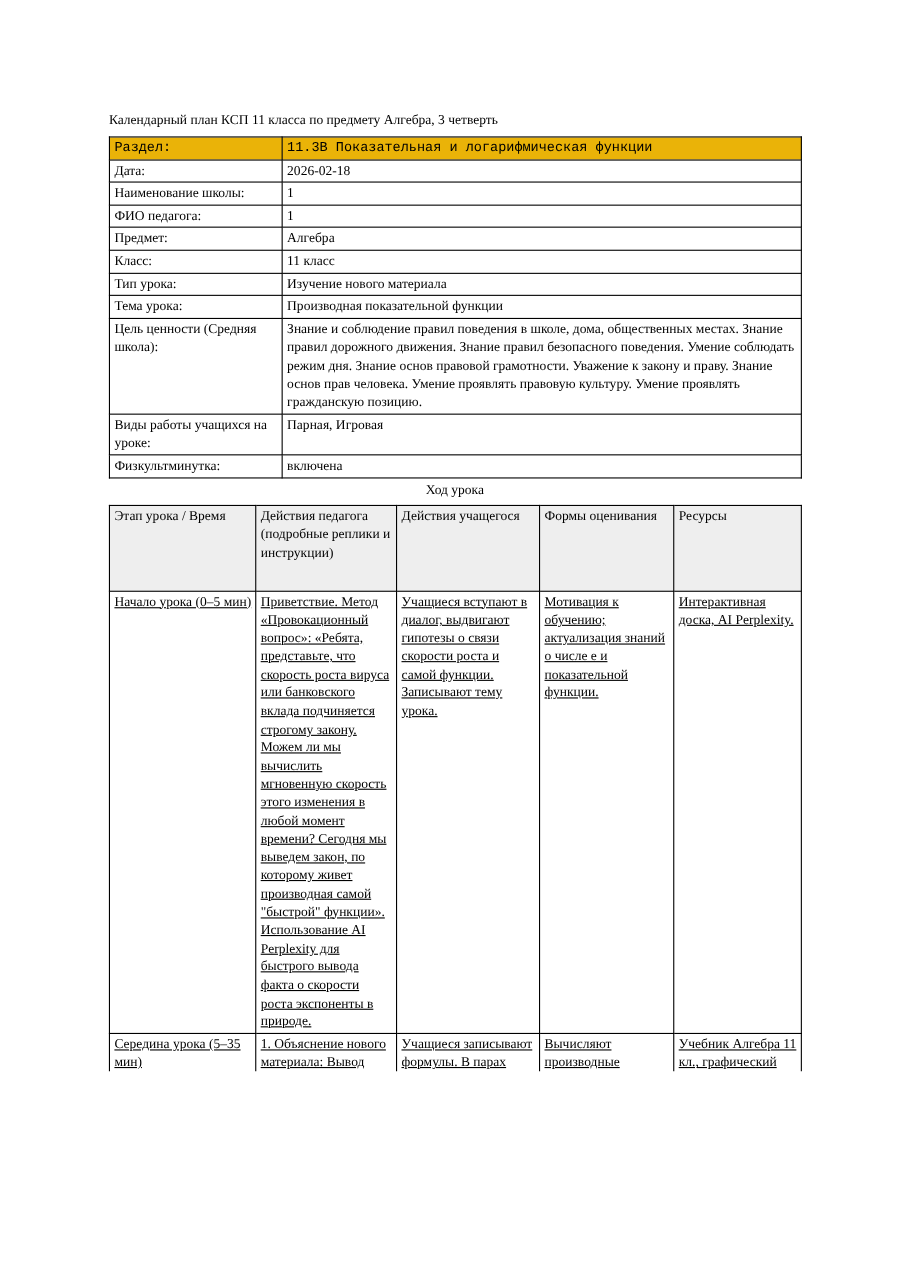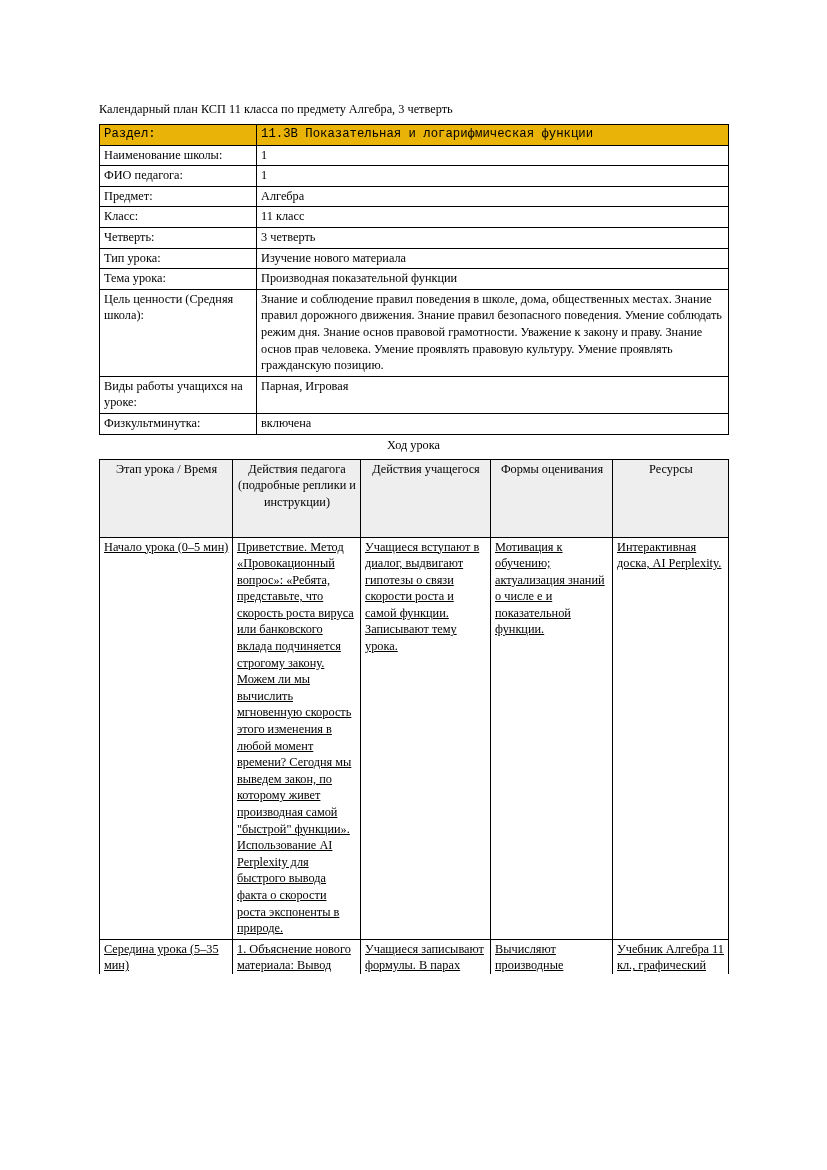--- a/index.html
+++ b/index.html
@@ -65,21 +65,20 @@
   .info-table tr.shaded td { background: #eab308; font-family: Liberation Mono, monospace; }
 
   
   .flow-table col.c1 { width: 133px; }
   .flow-table col.c2 { width: 128px; }
   .flow-table col.c3 { width: 130px; }
   .flow-table col.c4 { width: 122px; }
   .flow-table col.c5 { width: 116px; }
   .flow-table thead td {
     background: #eeeeee;
-    text-align: center;
   }
   .flow-header-cell-1 { height: 74px; }
   .clipped-cell { overflow: hidden; text-decoration: underline; }
 </style>
 </head>
 <body>
 
 <div class="page">
   <div class="content">
 
@@ -89,38 +88,38 @@
       <colgroup>
         <col class="c-label">
         <col class="c-value">
       </colgroup>
       <tbody id="info-body">
           <tr class="shaded">
             <td>Раздел:</td>
             <td>11.3B Показательная и логарифмическая функции</td>
           </tr>
           <tr>
+            <td>Дата:</td>
+            <td>2026-02-18</td>
+          </tr>
+          <tr>
             <td>Наименование школы:</td>
             <td>1</td>
           </tr>
           <tr>
             <td>ФИО педагога:</td>
             <td>1</td>
           </tr>
           <tr>
             <td>Предмет:</td>
             <td>Алгебра</td>
           </tr>
           <tr>
             <td>Класс:</td>
             <td>11 класс</td>
-          </tr>
-          <tr>
-            <td>Четверть:</td>
-            <td>3 четверть</td>
           </tr>
           <tr>
             <td>Тип урока:</td>
             <td>Изучение нового материала</td>
           </tr>
           <tr>
             <td>Тема урока:</td>
             <td>Производная показательной функции</td>
           </tr>
           <tr>

